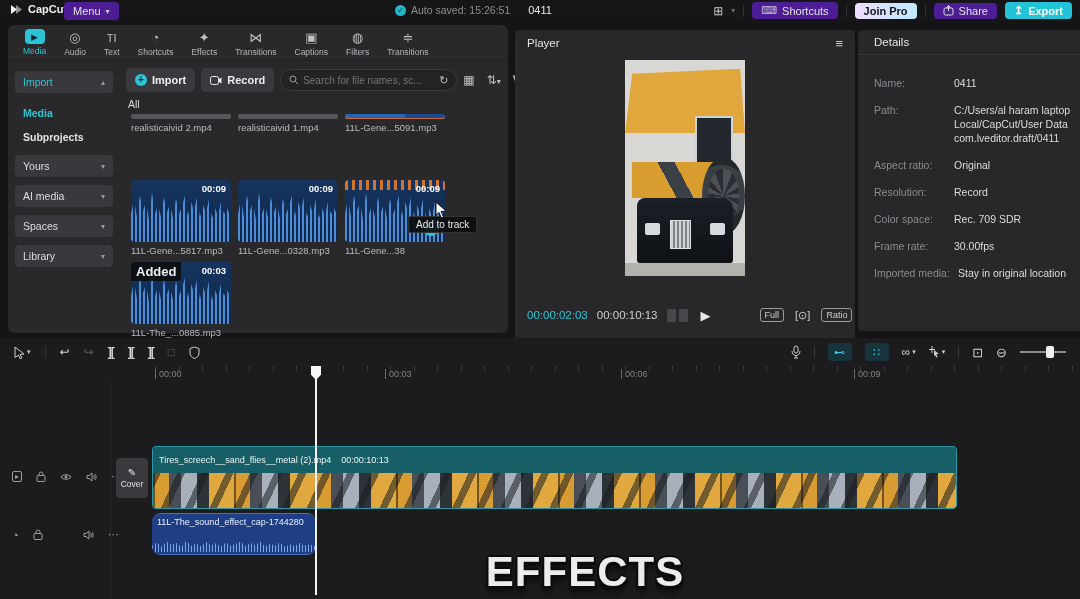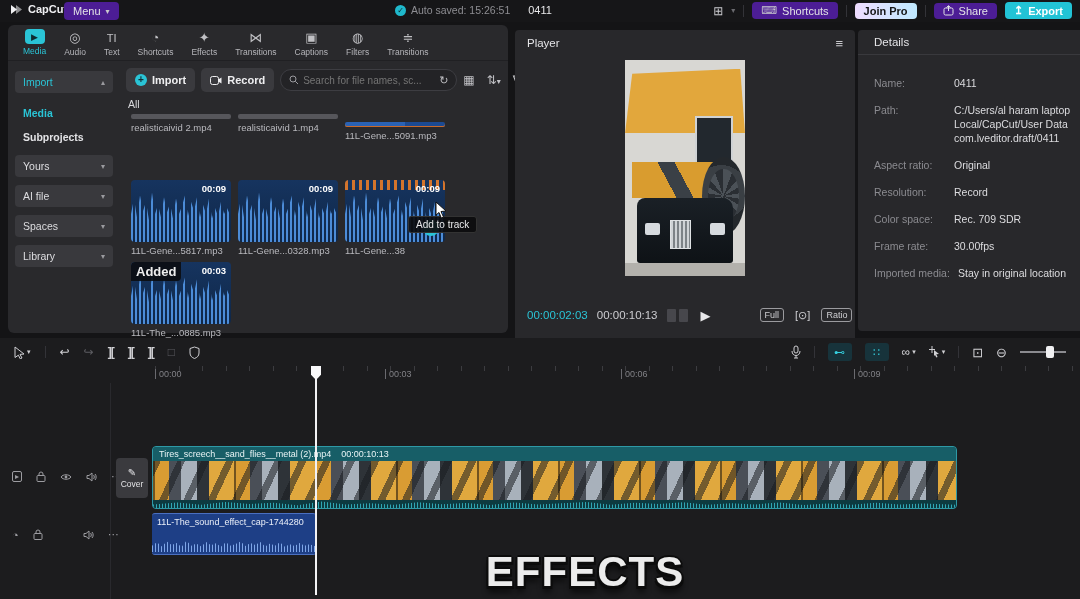--- a/index.html
+++ b/index.html
@@ -142,34 +142,34 @@
   .trk-icons { position:absolute; display:flex; gap:14px; align-items:center; }
   .trk-ico { font-size:11px; color:#9c9ca1; }
 
   #cover-btn { left:116px; top:120px; width:32px; height:40px; background:#3a3a3e; border-radius:4px;
                display:flex; flex-direction:column; align-items:center; justify-content:center; gap:1px; }
   #cover-btn .cico { font-size:10px; color:#e3e3e6; }
   #cover-btn .clabel { font-size:8.5px; color:#e3e3e6; }
 
   #video-clip { left:152px; top:108px; width:805px; height:63px; border-radius:4px; overflow:hidden;
                 border:1px solid #2e99a6; background:#17575f; }
-  #vclip-header { height:14px; background:#175e67; display:flex; gap:10px; align-items:center;
+  #vclip-header { height:26px; background:#175e67; display:flex; gap:10px; align-items:center;
                   padding:0 6px; font-size:9px; color:#e8f4f5; white-space:nowrap; }
   #vclip-strip { height:39px;
       background:
         repeating-linear-gradient(90deg, rgba(10,10,12,.5) 0 2px, rgba(0,0,0,0) 2px 81px),
         repeating-linear-gradient(90deg,#d99c33 0 16px,#4a4f57 16px 28px,#a8b1bb 28px 44px,#2e3338 44px 56px,#e0a83e 56px 81px);
       background-image:
         repeating-linear-gradient(90deg, rgba(10,10,12,.5) 0 2px, rgba(0,0,0,0) 2px 81px),
         repeating-linear-gradient(115deg, rgba(25,28,32,.55) 0 7px, rgba(0,0,0,0) 7px 22px),
         repeating-linear-gradient(90deg,#d99c33 0 16px,#4a4f57 16px 28px,#a8b1bb 28px 44px,#2e3338 44px 56px,#e0a83e 56px 81px); }
   #vclip-wave { height:8px; background:#0d3a40; position:relative; }
   #vclip-wave .wavebars { background:repeating-linear-gradient(90deg,#2fa6b4 0 1px,rgba(0,0,0,0) 1px 3px); }
 
-  #audio-clip { left:152px; top:175px; width:164px; height:42px; background:#1e3f86; border-radius:3px;
+  #audio-clip { left:152px; top:175px; width:164px; height:42px; background:#1e3f86; border-radius:9px;
                 overflow:hidden; border-top:1px solid #4a6fc0; border-bottom:1px solid #4a6fc0; }
   #aclip-name { font-size:9px; color:#e9eef8; padding:3px 5px 0 5px; white-space:nowrap; }
   #aclip-wave { position:absolute; left:0; bottom:2px; width:100%; height:14px; }
   #aclip-wave .wavebars { background:repeating-linear-gradient(90deg,#7ea6e8 0 1px,rgba(0,0,0,0) 1px 3px); }
 
   #playhead-line { left:315px; top:366px; width:1.5px; height:229px; background:#f2f2f4; z-index:8; }
   #playhead-handle { left:311px; top:366px; width:10px; height:14px; background:#f8f8fa; z-index:9;
                      clip-path:polygon(0 0,100% 0,100% 62%,50% 100%,0 62%); }
 
   #caption-overlay { left:455px; top:548px; width:260px; text-align:center; z-index:10;
@@ -275,21 +275,21 @@
         <span>Import</span>
         <span class="pill-chev">▴</span>
       </div>
       <div class="side-link cyan">Media</div>
       <div class="side-link">Subprojects</div>
       <div class="side-pill" style="margin-top:6px">
         <span>Yours</span>
         <span class="pill-chev">▾</span>
       </div>
       <div class="side-pill">
-        <span>AI file</span>
+        <span>AI media</span>
         <span class="pill-chev">▾</span>
       </div>
       <div class="side-pill">
         <span>Spaces</span>
         <span class="pill-chev">▾</span>
       </div>
       <div class="side-pill">
         <span>Library</span>
         <span class="pill-chev">▾</span>
       </div>
@@ -330,21 +330,21 @@
       <div id="all-label" class="abs">All</div>
 
       <div class="abs" style="left:11px; top:52px; width:100px;">
         <div class="thumb-strip"></div>
         <div class="tile-name">realisticaivid 2.mp4</div>
       </div>
       <div class="abs" style="left:118px; top:52px; width:100px;">
         <div class="thumb-strip"></div>
         <div class="tile-name">realisticaivid 1.mp4</div>
       </div>
-      <div class="abs" style="left:225px; top:52px; width:100px;margin-top:8px;">
+      <div class="abs" style="left:225px; top:52px; width:100px;">
         <div class="thumb-strip wave"></div>
         <div class="tile-name">11L-Gene...5091.mp3</div>
       </div>
 
       <div class="abs" style="left:11px; top:118px; width:100px;">
         <div class="wave-tile">
           <span class="tile-dur">00:09</span>
           <div class="wavebars"></div>
         </div>
         <div class="tile-name">11L-Gene...5817.mp3</div>

